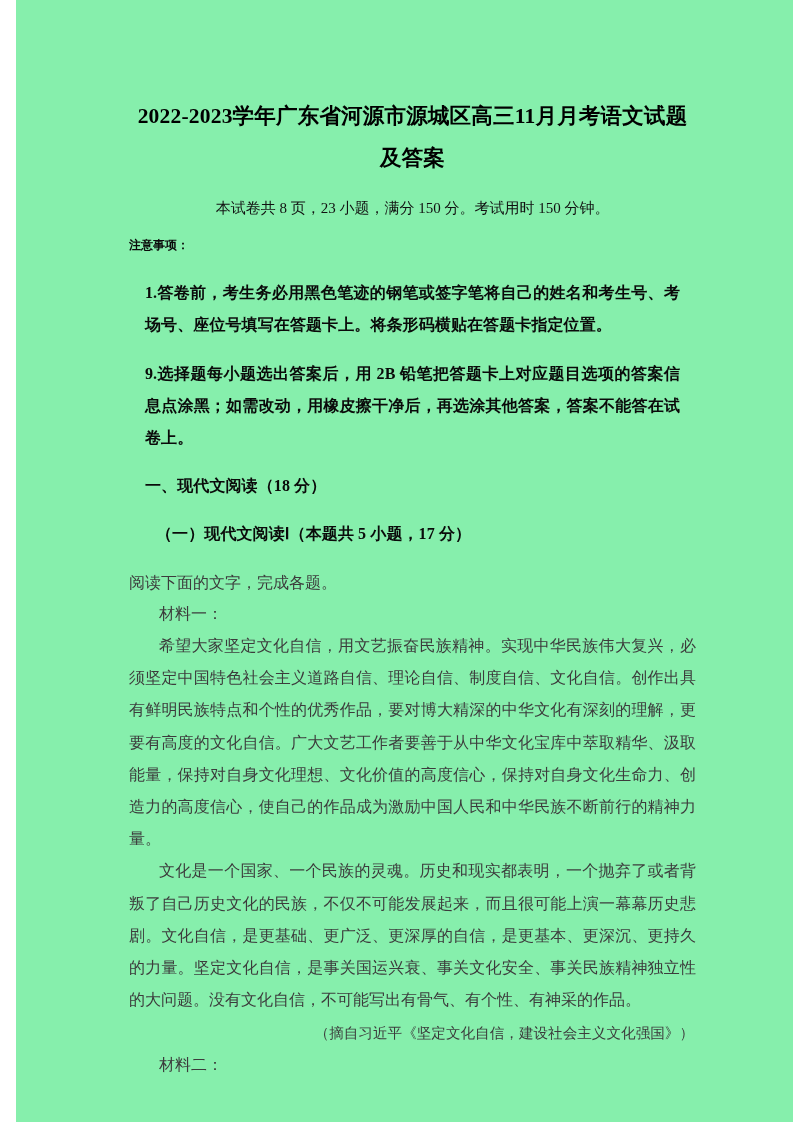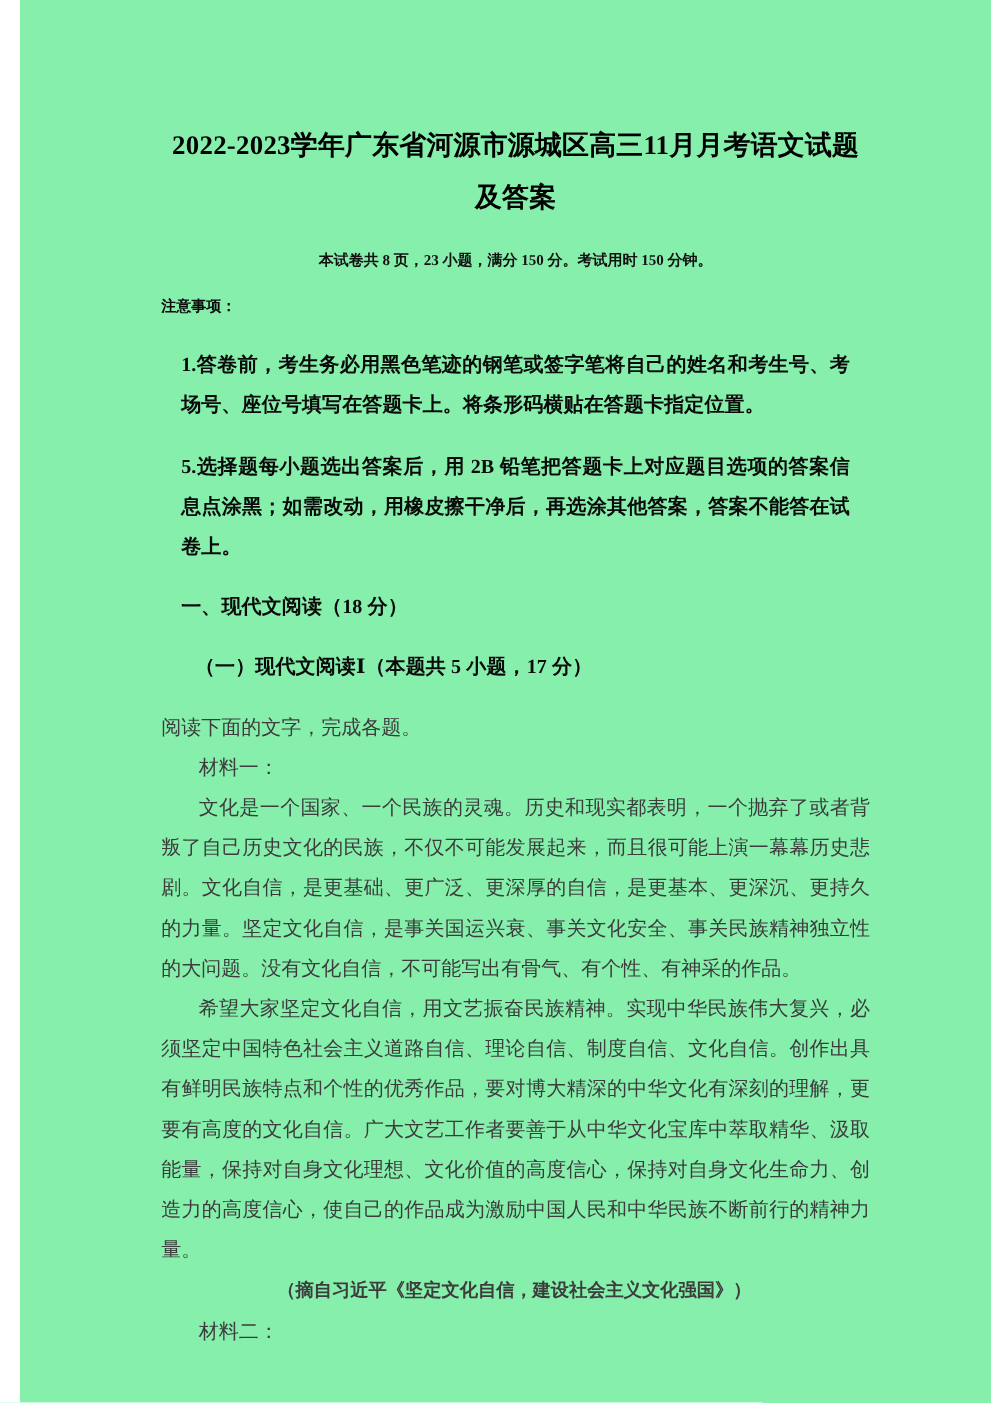--- a/index.html
+++ b/index.html
@@ -39,22 +39,22 @@
     text-align: center;
     color: #000000;
     letter-spacing: 0.2px;
     padding-top: 95px;
   }
 
   
   .subtitle {
     margin: 0;
     padding-top: 14px;
-    font-size: 12px;
-    font-weight: bold;
+    font-size: 15px;
+    font-weight: normal;
     line-height: 30px;
     text-align: center;
     color: #111111;
   }
 
   
   .p-bold {
     margin: 16px;
     font-size: 16px;
     font-weight: bold;
@@ -67,20 +67,21 @@
   .notice-label {
     margin: 0;
     padding-top: 6px;
     font-size: 12px;
     font-weight: bold;
     line-height: 32.2px;
     color: #0a0a0a;
   }
   .heading-indent {
     text-indent: 11px;
+    font-family: Liberation Serif, serif;
   }
 
   
   .p-body {
     margin: 0;
     font-size: 16px;
     font-weight: normal;
     line-height: 32.2px;
     color: #3c3c3c;
     text-align: justify;
@@ -89,24 +90,24 @@
   .indent-1 {
     text-indent: 30px;
     font-family: Liberation Mono, monospace;
   }
   .indent-0 {
     text-indent: 0;
   }
   .p-cite {
     margin: 0;
     font-size: 14.6px;
-    font-weight: bold;
+    font-weight: normal;
     line-height: 32.2px;
     color: #3c3c3c;
-    text-align: center;
+    text-align: right;
     padding-right: 2px;
   }
 
   
   .footer {
     position: absolute;
     left: 0;
     top: 1096px;
     width: 793px;
     text-align: center;
@@ -128,34 +129,34 @@
   <div class="content">
 
     <h1 class="doc-title">2022-2023学年广东省河源市源城区高三11月月考语文试题及答案</h1>
 
     <p class="subtitle">本试卷共 8 页，23 小题，满分 150 分。考试用时 150 分钟。</p>
 
     <p class="notice-label">注意事项：</p>
 
     <p class="p-bold">1.答卷前，考生务必用黑色笔迹的钢笔或签字笔将自己的姓名和考生号、考场号、座位号填写在答题卡上。将条形码横贴在答题卡指定位置。</p>
 
-    <p class="p-bold">5.选择题每小题选出答案后，用 2B 铅笔把答题卡上对应题目选项的答案信息点涂黑；如需改动，用橡皮擦干净后，再选涂其他答案，答案不能答在试卷上。</p>
+    <p class="p-bold">9.选择题每小题选出答案后，用 2B 铅笔把答题卡上对应题目选项的答案信息点涂黑；如需改动，用橡皮擦干净后，再选涂其他答案，答案不能答在试卷上。</p>
 
 
     <p class="p-bold">一、现代文阅读（18 分）</p>
 
     <p class="p-bold heading-indent">（一）现代文阅读Ⅰ（本题共 5 小题，17 分）</p>
 
     <p class="p-body indent-0">阅读下面的文字，完成各题。</p>
 
     <p class="p-body indent-1">材料一：</p>
 
+    <p class="p-body indent-1">希望大家坚定文化自信，用文艺振奋民族精神。实现中华民族伟大复兴，必须坚定中国特色社会主义道路自信、理论自信、制度自信、文化自信。创作出具有鲜明民族特点和个性的优秀作品，要对博大精深的中华文化有深刻的理解，更要有高度的文化自信。广大文艺工作者要善于从中华文化宝库中萃取精华、汲取能量，保持对自身文化理想、文化价值的高度信心，保持对自身文化生命力、创造力的高度信心，使自己的作品成为激励中国人民和中华民族不断前行的精神力量。</p>
+
     <p class="p-body indent-1">文化是一个国家、一个民族的灵魂。历史和现实都表明，一个抛弃了或者背叛了自己历史文化的民族，不仅不可能发展起来，而且很可能上演一幕幕历史悲剧。文化自信，是更基础、更广泛、更深厚的自信，是更基本、更深沉、更持久的力量。坚定文化自信，是事关国运兴衰、事关文化安全、事关民族精神独立性的大问题。没有文化自信，不可能写出有骨气、有个性、有神采的作品。</p>
-
-    <p class="p-body indent-1">希望大家坚定文化自信，用文艺振奋民族精神。实现中华民族伟大复兴，必须坚定中国特色社会主义道路自信、理论自信、制度自信、文化自信。创作出具有鲜明民族特点和个性的优秀作品，要对博大精深的中华文化有深刻的理解，更要有高度的文化自信。广大文艺工作者要善于从中华文化宝库中萃取精华、汲取能量，保持对自身文化理想、文化价值的高度信心，保持对自身文化生命力、创造力的高度信心，使自己的作品成为激励中国人民和中华民族不断前行的精神力量。</p>
 
     <p class="p-cite">（摘自习近平《坚定文化自信，建设社会主义文化强国》）</p>
 
     <p class="p-body indent-1">材料二：</p>
 
   </div>
 
 </div>
 
 </body></html>

